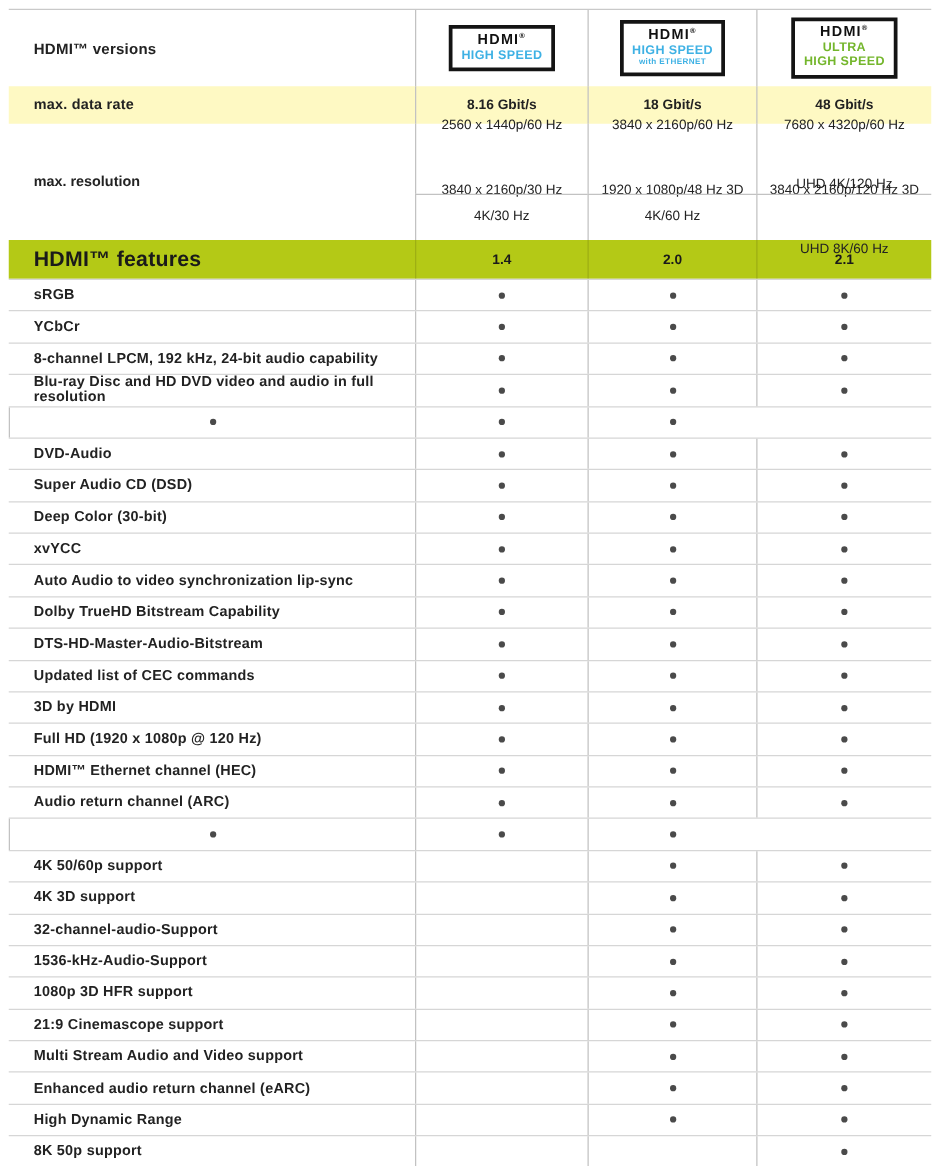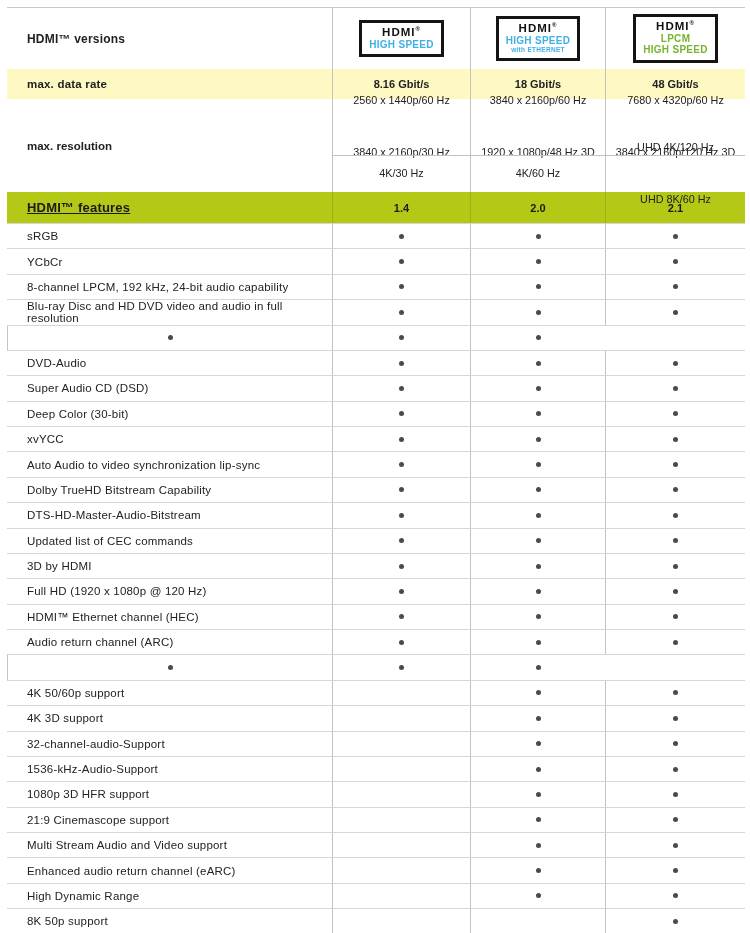--- a/index.html
+++ b/index.html
@@ -23,27 +23,27 @@
   .r-rate .c-val{font-weight:700;}
   
   .res-grid{display:grid;grid-template-columns:325px 138px 135px 140px;grid-template-rows:56px 37px;}
   .res-label{grid-row:1/3;grid-column:1;display:flex;align-items:center;padding-left:20px;
     font-weight:700;font-size:11.5px;}
   .res-cell{display:flex;flex-direction:column;justify-content:center;text-align:center;
     border-left:1px solid #c2c2c2;font-size:10.8px;line-height:1.45;gap:36px;}
   .res-cell.r2{border-top:1px solid #c2c2c2;}
   
   .r-feat-head{height:31px;background:#b4c916;}
-  .r-feat-head .c-label{font-weight:700;font-size:13px;color:#1a1a1a;text-decoration:underline;}
+  .r-feat-head .c-label{font-weight:700;font-size:17px;color:#1a1a1a;}
   .r-feat-head .c-val{font-weight:700;border-left:1px solid rgba(90,100,10,.25);color:#1a1a1a;}
   
   #feature-rows{border-top:1px solid #d6d6d6;border-bottom:1px solid #b5b5b5;}
   .feature-row{height:24.38px;display:grid;grid-template-columns:325px 138px 135px 140px;}
   .feature-row + .feature-row{border-top:1px solid #d6d6d6;}
-  .feature-row .c-label{font-size:11.5px;}
+  .feature-row .c-label{font-size:11.5px;font-weight:bold;}
   .dot{width:5px;height:5px;border-radius:50%;background:#4a4a4a;display:block;}
 </style>
 </head>
 <body>
 
 <div class="table">
 
   <div class="row r-versions">
     <div class="cell c-label">HDMI™ versions</div>
     <div class="cell c-val">
@@ -55,21 +55,21 @@
     <div class="cell c-val">
         <div class="logo-box">
           <div class="logo-brand">HDMI<sup>®</sup></div>
           <div class="logo-speed" style="color: rgb(62, 177, 228);">HIGH SPEED</div>
           <div class="logo-sub" style="color: rgb(62, 177, 228);">with ETHERNET</div>
         </div>
       </div>
     <div class="cell c-val">
         <div class="logo-box">
           <div class="logo-brand">HDMI<sup>®</sup></div>
-          <div class="logo-speed" style="color: rgb(116, 182, 44);">LPCM</div>
+          <div class="logo-speed" style="color: rgb(116, 182, 44);">ULTRA</div>
           <div class="logo-speed" style="color: rgb(116, 182, 44);">HIGH SPEED</div>
         </div>
       </div>
   </div>
 
   <div class="row r-rate">
     <div class="cell c-label">max. data rate</div>
     <div class="cell c-val">8.16 Gbit/s</div>
     <div class="cell c-val">18 Gbit/s</div>
     <div class="cell c-val">48 Gbit/s</div>

